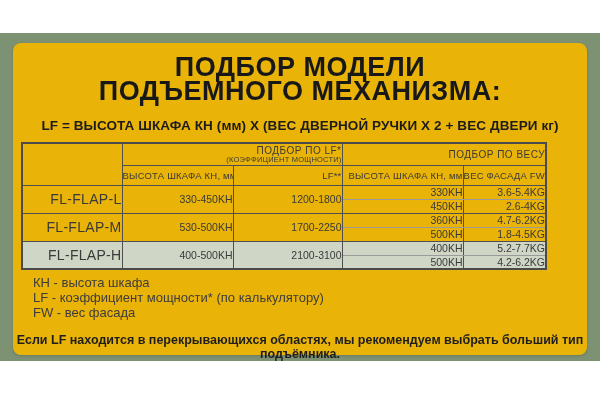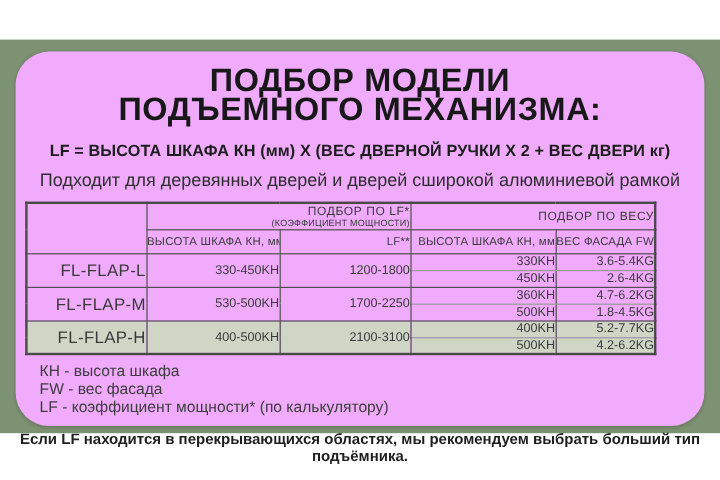--- a/index.html
+++ b/index.html
@@ -10,22 +10,22 @@
     position: relative; overflow: hidden;
   }
   .green-band {
     position: absolute; left: 0; top: 33px;
     width: 600px; height: 328px;
     background: #7d9173;
   }
   .card {
     position: absolute; left: 13px; top: 43px;
     width: 574px; height: 312px;
-    background: #f0abfc;
-    border-radius: 28px;
+    background: #eab308;
+    border-radius: 8px;
     box-shadow: 0 1px 3px rgba(0,0,0,0.15);
   }
   .title {
     margin-top: 12px;
     text-align: center;
     font-weight: bold;
     font-size: 27px;
     line-height: 24px;
     letter-spacing: 0.5px;
     color: #181818;
@@ -94,21 +94,20 @@
 
 <div class="card">
 
   <div class="title">
     <div>ПОДБОР МОДЕЛИ</div>
     <div>ПОДЪЕМНОГО МЕХАНИЗМА:</div>
   </div>
 
   <div class="formula">LF = ВЫСОТА ШКАФА КН (мм) X (ВЕС ДВЕРНОЙ РУЧКИ X 2 + ВЕС ДВЕРИ кг)</div>
 
-  <div class="subtitle">Подходит для деревянных дверей и дверей сширокой алюминиевой рамкой</div>
 
   <table class="sel">
     <colgroup>
       <col style="width:100px">
       <col style="width:111px">
       <col style="width:109px">
       <col style="width:121px">
       <col style="width:83px">
     </colgroup>
     <tbody>
@@ -160,19 +159,19 @@
       </tr>
       <tr class="drow hl">
         <td class="data-cell">500KH</td>
         <td class="data-cell">4.2-6.2KG</td>
       </tr>
     </tbody>
   </table>
 
   <div class="legend">
     <span>КН - высота шкафа</span>
+    <span>LF - коэффициент мощности* (по калькулятору)</span>
     <span>FW - вес фасада</span>
-    <span>LF - коэффициент мощности* (по калькулятору)</span>
   </div>
 
   <div class="note">Если LF находится в перекрывающихся областях, мы рекомендуем выбрать больший тип подъёмника.</div>
 
 </div>
 
 </body></html>

